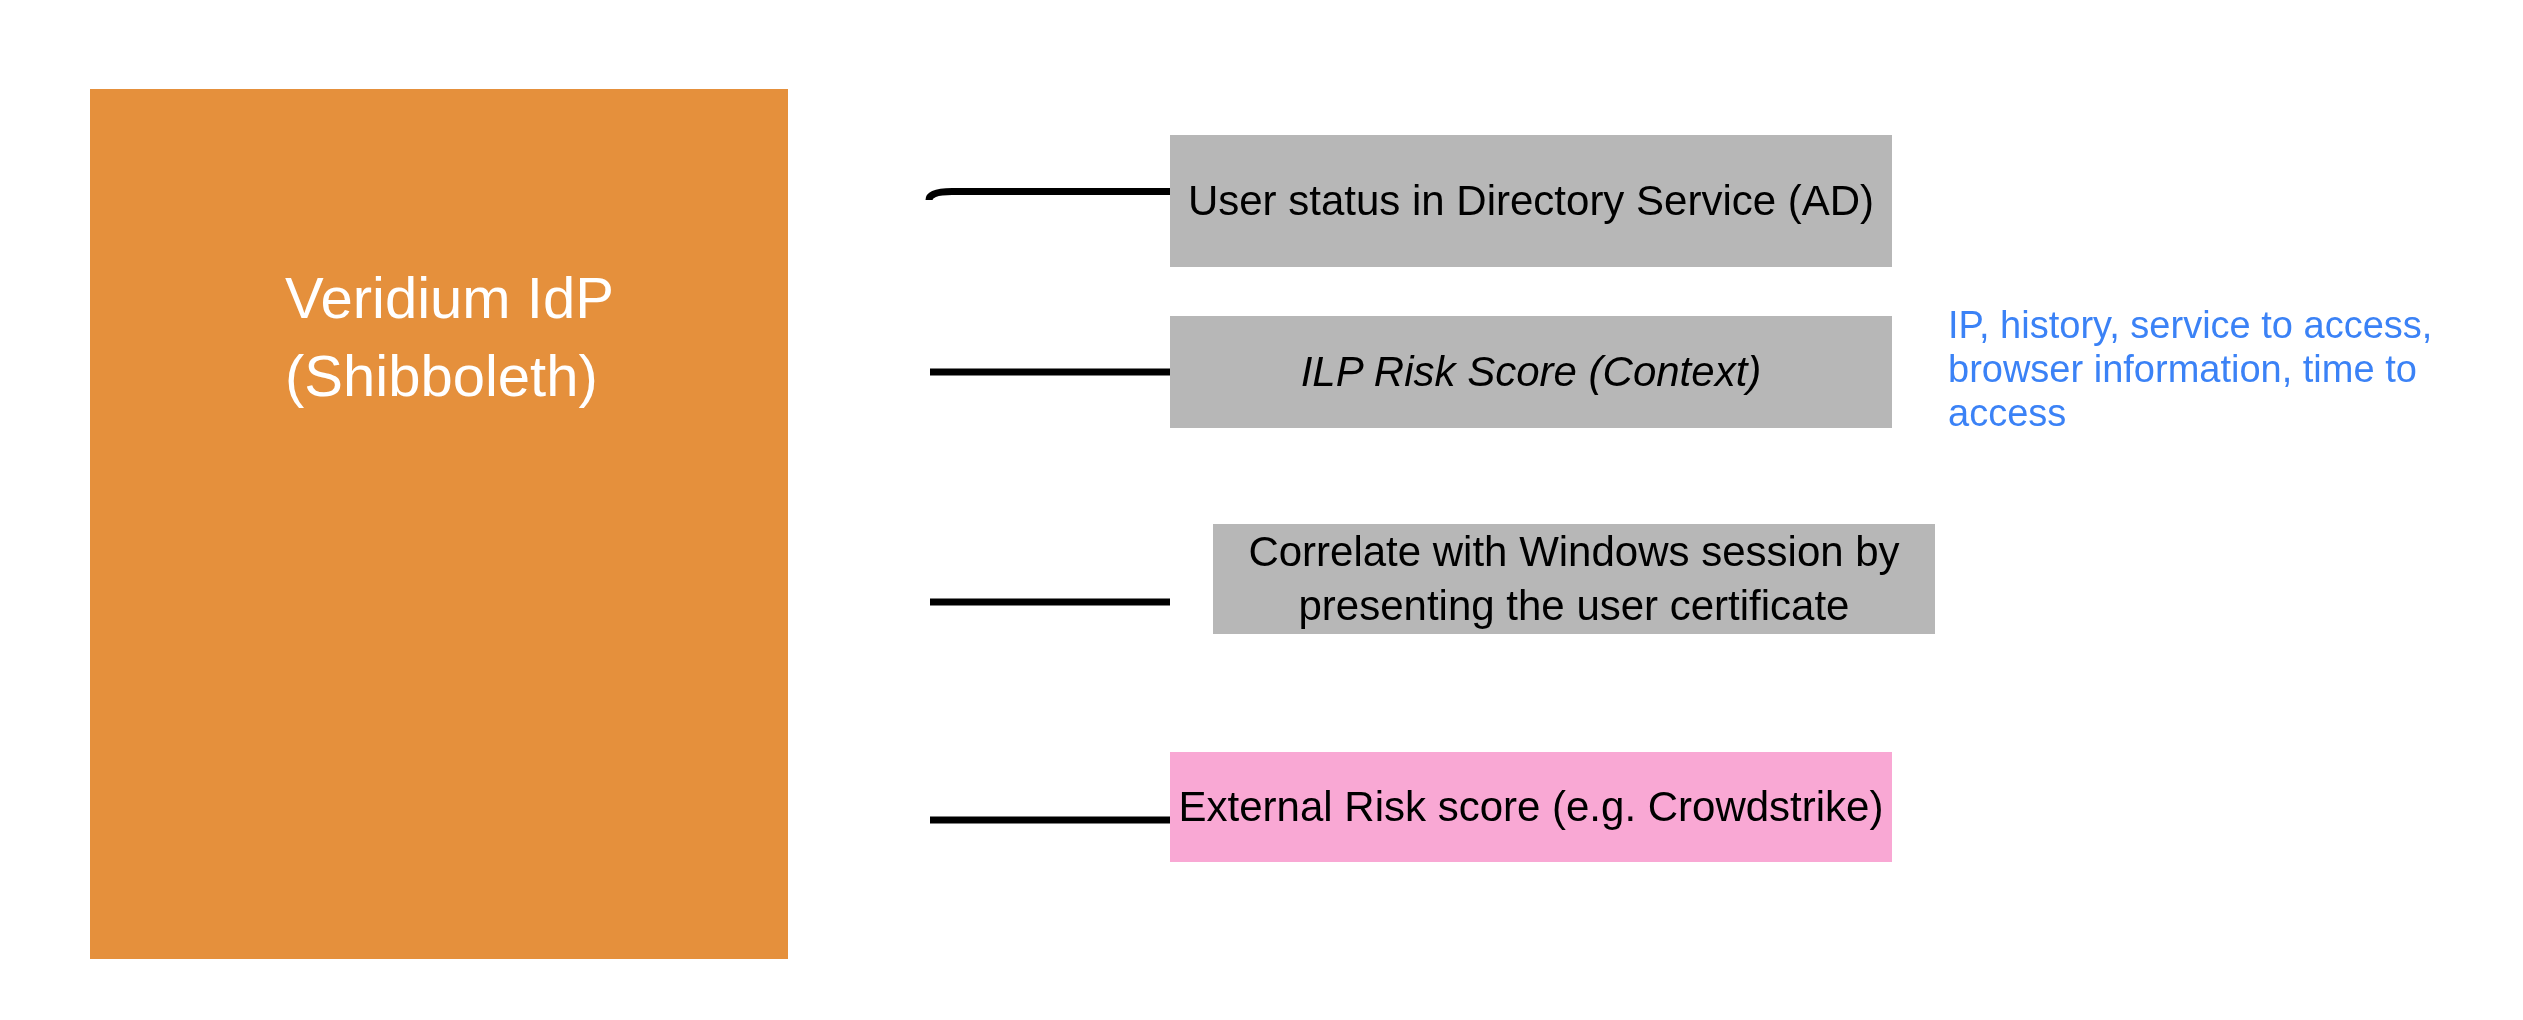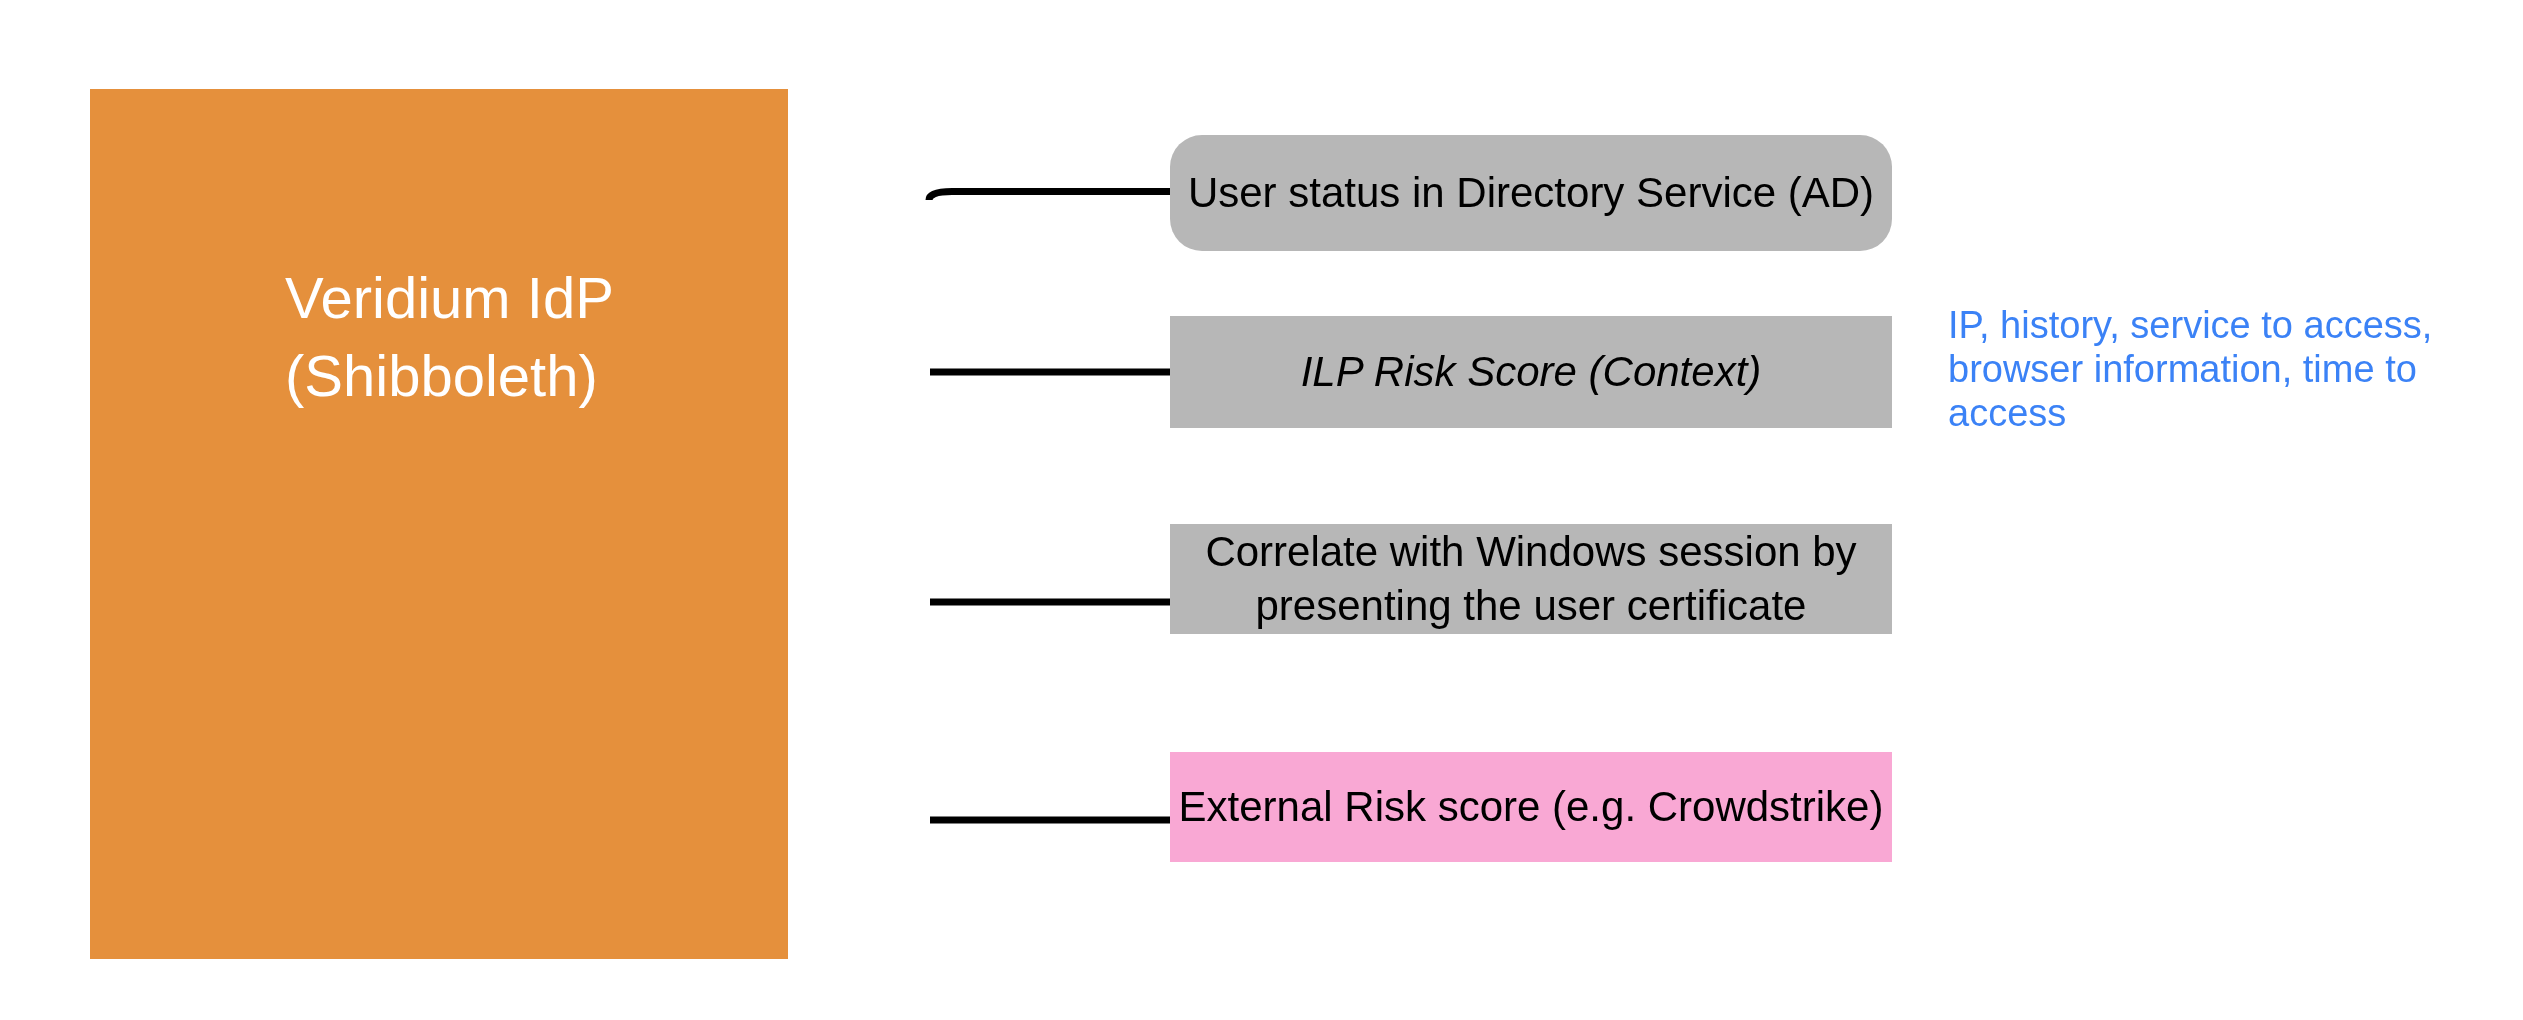--- a/index.html
+++ b/index.html
@@ -47,21 +47,21 @@
     left: 1170px;
     width: 722px;
     display: flex;
     align-items: center;
     justify-content: center;
     text-align: center;
     font-size: 42px;
     line-height: 54px;
     color: #000000;
   }
-  .factor-1 { top: 135px; height: 116px; border-radius: 32px; }
+  .factor-1 { top: 135px; height: 132px; }
   .factor-2 { top: 316px; height: 112px; }
   .factor-3 { top: 524px; height: 110px; }
   .factor-4 { top: 752px; height: 110px; }
   .annotation {
     position: absolute;
     left: 1948px;
     top: 303px;
     width: 572px;
     font-size: 38px;
     line-height: 44px;
@@ -86,21 +86,21 @@
   </svg>
 
   <div class="factor-box factor-1" style="background-color: rgb(183, 183, 183);">
     <span>User status in Directory Service (AD)</span>
   </div>
 
   <div class="factor-box factor-2" style="background-color: rgb(183, 183, 183); font-style: italic;">
     <span>ILP Risk Score (Context)</span>
   </div>
 
-  <div class="factor-box factor-3" style="background-color: rgb(183, 183, 183);">
+  <div class="factor-box factor-3" style="background-color: rgb(183, 183, 183); margin-left: 43px;">
     <span>Correlate with Windows session by presenting the user certificate</span>
   </div>
 
   <div class="factor-box factor-4" style="background-color: #f9a8d4;">
     <span>External Risk score (e.g. Crowdstrike)</span>
   </div>
 
   <div class="annotation">IP, history, service to access, browser information, time to access</div>
 
 </div>

